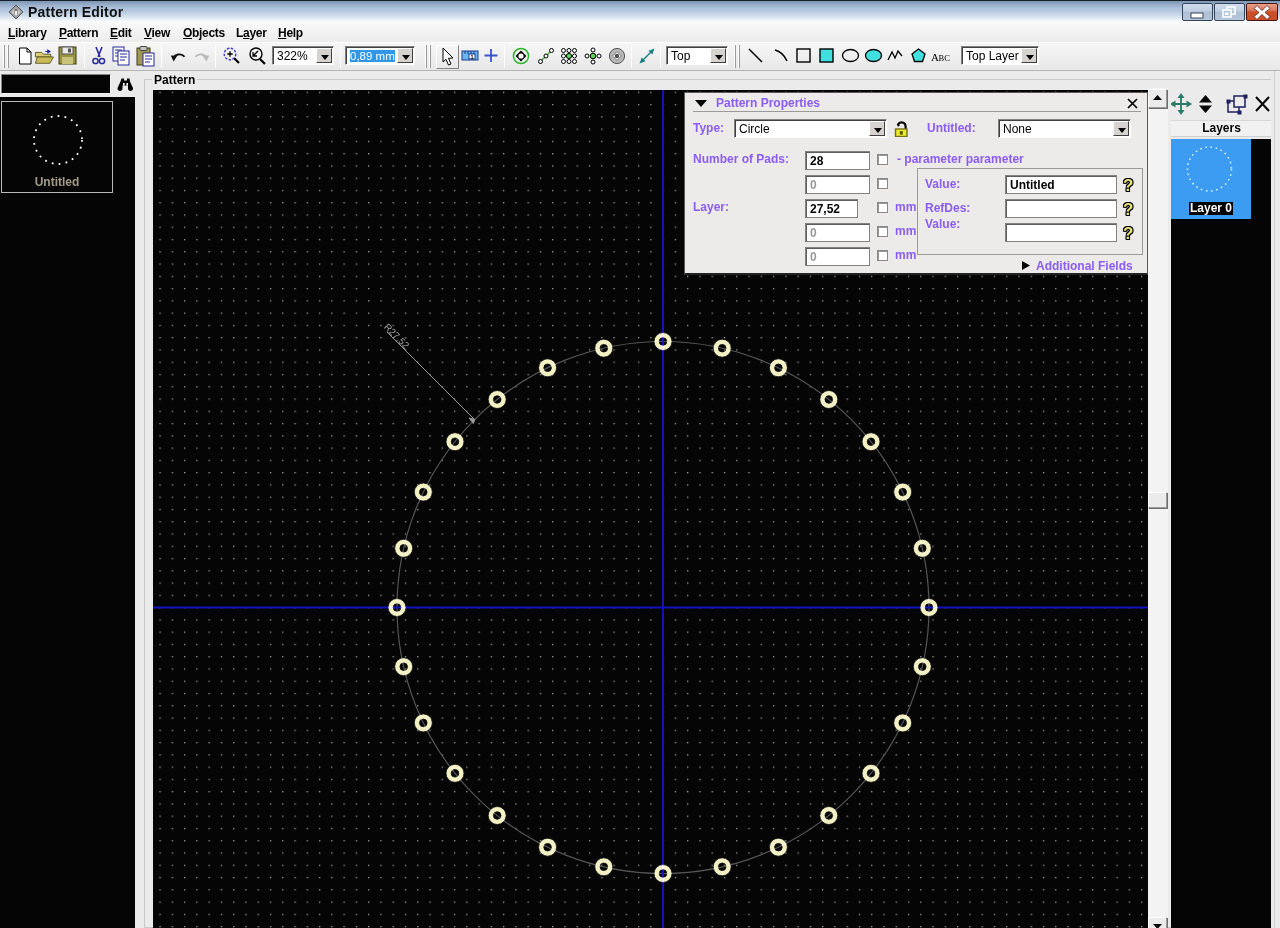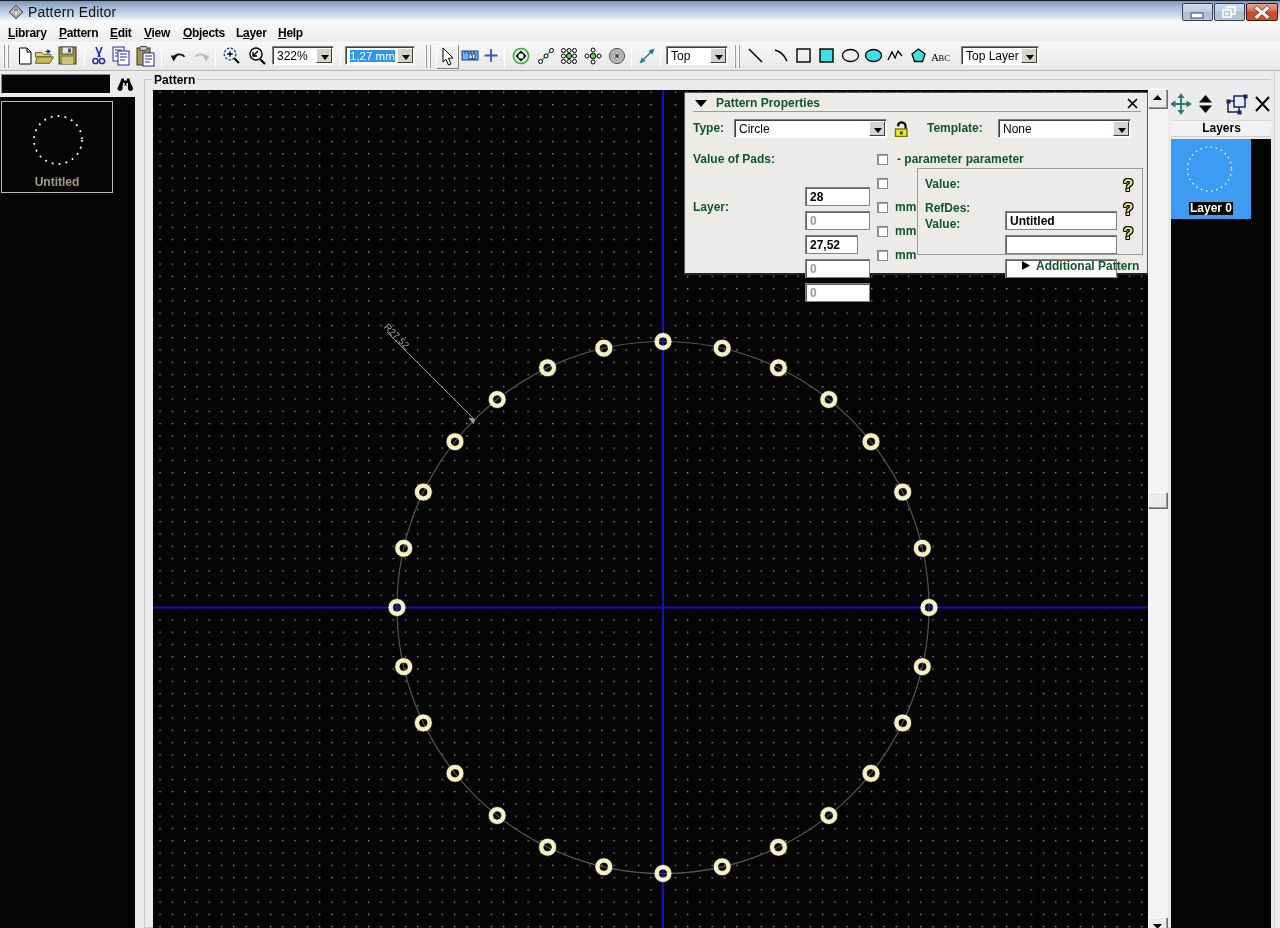--- a/index.html
+++ b/index.html
@@ -2,21 +2,21 @@
 <html><head><meta charset="utf-8">
 <style>
 html,body{margin:0;padding:0;width:1280px;height:928px;overflow:hidden;
  font-family:"Liberation Sans",sans-serif;background:#ebebeb;}
 *{box-sizing:border-box;}
 #win{position:absolute;left:0;top:0;width:1280px;height:928px;}
 
 #titlebar{position:absolute;left:0;top:0;width:1280px;height:22px;
  background:linear-gradient(to bottom,#7d94af 0%,#8fa6c2 12%,#a7bcd6 30%,#b9cbe2 50%,#cfdcea 70%,#e9f0f7 88%,#fdfeff 100%);
  border-top:1px solid #16202c;}
-#titlebar .ttext{position:absolute;left:28px;top:3px;font-size:14px;font-weight:normal;color:#111;letter-spacing:0.2px;}
+#titlebar .ttext{position:absolute;left:28px;top:3px;font-size:14px;font-weight:bold;color:#111;letter-spacing:0.2px;}
 #appicon{position:absolute;left:8px;top:3px;width:16px;height:16px;}
 .wbtn{position:absolute;top:2px;height:18px;overflow:hidden;border:1px solid #33435c;border-radius:2px;}
 #btnmin{left:1182px;width:31px;background:linear-gradient(to bottom,#cfdced 0%,#c0cfe2 45%,#aebfd4 50%,#b6c6da 100%);}
 #btnmax{left:1214px;width:31px;background:linear-gradient(to bottom,#cfdced 0%,#c0cfe2 45%,#aebfd4 50%,#b6c6da 100%);}
 #btncls{left:1246px;width:32px;background:linear-gradient(to bottom,#e8a28c 0%,#d9775a 40%,#cc4f28 50%,#c74f2a 100%);border-color:#4a1510;}
 
 #menubar{position:absolute;left:0;top:22px;width:1280px;height:21px;
  background:linear-gradient(to bottom,#f9f9f9,#ececec);border-bottom:1px solid #fdfdfd;}
 #menubar span{position:absolute;top:4px;font-size:12px;font-weight:bold;color:#000;letter-spacing:-0.3px;}
 #menubar u{text-decoration:underline;}
@@ -40,23 +40,23 @@
 #leftlist{position:absolute;left:0;top:26px;width:135px;height:831px;background:#050505;}
 #selitem{position:absolute;left:1px;top:4px;width:112px;height:92px;border:1px solid #b9b9b9;}
 #selitem .lbl{position:absolute;left:0;right:0;top:73px;text-align:center;font-size:12px;font-weight:bold;color:#a39a8a;}
 
 #grouplbl{position:absolute;left:152px;top:2px;font-size:12px;font-weight:bold;color:#000;background:#ebebeb;padding:0 2px;z-index:3;}
 #groupbox{position:absolute;left:144px;top:8px;width:1132px;height:849px;border:1px solid #c9c9c9;}
 #canvas{position:absolute;left:153px;top:19px;width:995px;height:838px;background:#050505;}
 
 #dlg{position:absolute;left:684px;top:21px;width:464px;height:183px;background:#ecebe9;
  border:1px solid #5a5a5a;border-bottom:2px solid #222;z-index:5;font-size:12px;font-weight:bold;}
-#dlg .lab{position:absolute;color:#14532d;}
+#dlg .lab{position:absolute;color:#8b5cf6;}
 .tbox{position:absolute;background:#fff;height:19px;
- border:1px solid #828282;box-shadow:inset 1px 1px 0 #5e5e5e;margin-top:36px;}
+ border:1px solid #828282;box-shadow:inset 1px 1px 0 #5e5e5e;}
 .tbox .tv{position:absolute;left:4px;top:2px;font-size:12px;font-weight:bold;color:#000;}
 .cbox{position:absolute;width:11px;height:11px;background:#fff;border:1px solid #888;
  box-shadow:inset 1px 1px 0 #999;}
 .qicon{position:absolute;width:14px;height:18px;font-size:17px;font-weight:bold;color:#e6e67a;
  text-shadow:-1px 0 #000,1px 0 #000,0 -1px #000,0 1px #000,-1px -1px #000,1px 1px #000,-1px 1px #000,1px -1px #000;}
 
 #vscroll{position:absolute;left:1148px;top:17px;width:20px;height:840px;background:#f3f3f3;}
 .sbtn{position:absolute;left:0px;width:19px;height:19px;background:#ebebeb;
  border:1px solid #fff;border-right-color:#9a9a9a;border-bottom-color:#9a9a9a;box-shadow:1px 1px 0 #6e6e6e;}
 #rpanel{position:absolute;left:1171px;top:0px;width:108px;height:857px;}
@@ -153,21 +153,21 @@
         <circle cx="9" cy="8" r="6" fill="none" stroke="#000" stroke-width="1.4"></circle>
         <path d="M13 13 L18 18" stroke="#000" stroke-width="2.2"></path>
         <path d="M11 5 L6 10 M6 6 v4 h4" stroke="#000" stroke-width="1.3" fill="none"></path>
       </svg>
     <div class="combo" style="left:272px;width:62px">
         <span class="ctext">322%</span>
         <span class="cbtn"></span>
       </div>
     <div class="tsep" style="left:340px"></div>
     <div class="combo" style="left:345px;width:70px">
-        <span class="ctext" style="background:#2f96e8;color:#fff;font-size:11.5px;top:3px">1,27 mm</span>
+        <span class="ctext" style="background:#2f96e8;color:#fff;font-size:11.5px;top:3px">0,89 mm</span>
         <span class="cbtn"></span>
       </div>
     <div class="grip" style="left:425px"></div>
       <div class="grip" style="left:429px"></div>
     <div style="position:absolute;left:436px;top:2px;width:23px;height:24px;border:1px solid #fff;border-right-color:#808080;border-bottom-color:#808080"></div>
     <svg class="ticon" style="left:441px;top:4px" width="14" height="19" viewBox="0 0 14 19">
         <path d="M2 1 L12 11 L7.5 11.3 L10 17 L7.5 18 L5 12.3 L2 15 Z" fill="#fff" stroke="#000"></path>
       </svg>
     <svg class="ticon" style="left:461px;top:5px" width="19" height="16" viewBox="0 0 19 16">
         <rect x="1" y="3" width="16" height="9" fill="#6ab6f2" stroke="#1c3b8c"></rect>
@@ -341,26 +341,26 @@
         <div class="lab" style="left:8px;top:28px">Type:</div>
         <div class="combo" style="left:49px;top:26px;width:153px;height:19px">
           <span class="ctext" style="top:2px">Circle</span>
           <span class="cbtn"></span>
         </div>
         <svg style="position:absolute;left:209px;top:27px" width="15" height="17" viewBox="0 0 15 17">
           <path d="M11.6 9.5 L11.6 6.6 A4.1 4.1 0 0 0 4.0 4.4 L4.9 6.2" fill="none" stroke="#000" stroke-width="2.1"></path>
           <rect x="1.5" y="9" width="11.5" height="7.5" fill="#e9e92e" stroke="#72720f" stroke-width="1.4"></rect>
           <rect x="5.8" y="11.2" width="3" height="3.4" fill="#55550a"></rect>
         </svg>
-        <div class="lab" style="left:242px;top:28px">Template:</div>
+        <div class="lab" style="left:242px;top:28px">Untitled:</div>
         <div class="combo" style="left:313px;top:26px;width:133px;height:19px">
           <span class="ctext" style="top:2px">None</span>
           <span class="cbtn"></span>
         </div>
-        <div class="lab" style="left:8px;top:59px">Value of Pads:</div>
+        <div class="lab" style="left:8px;top:59px">Number of Pads:</div>
         <div class="tbox" style="left:120px;top:58px;width:65px">
           <span class="tv" style="color:#000">28</span>
         </div>
         <div class="cbox" style="left:192px;top:61px"></div>
         <div class="lab" style="left:212px;top:59px">- parameter parameter</div>
         <div class="tbox" style="left:120px;top:82px;width:65px">
           <span class="tv" style="color:#9a9a9a">0</span>
         </div>
         <div class="cbox" style="left:192px;top:85px"></div>
         <div class="lab" style="left:8px;top:107px">Layer:</div>
@@ -387,21 +387,21 @@
         <div class="qicon" style="left:438px;top:83px">?</div>
         <div class="lab" style="left:240px;top:108px">RefDes:</div>
         <div class="tbox" style="left:320px;top:106px;width:112px"></div>
         <div class="qicon" style="left:438px;top:107px">?</div>
         <div class="lab" style="left:240px;top:124px">Value:</div>
         <div class="tbox" style="left:320px;top:130px;width:112px"></div>
         <div class="qicon" style="left:438px;top:131px">?</div>
         <svg style="position:absolute;left:337px;top:168px" width="8" height="9" viewBox="0 0 8 9">
           <polygon points="0,0 8,4.5 0,9" fill="#000"></polygon>
         </svg>
-        <div class="lab" style="left:351px;top:166px">Additional Pattern</div>
+        <div class="lab" style="left:351px;top:166px">Additional Fields</div>
       </div>
     <div id="vscroll">
       <div class="sbtn" style="top:1px"><svg width="17" height="17">
             <polygon points="8.5,5 13,10 4,10" fill="#000"></polygon>
           </svg></div>
       <div class="sbtn" style="top:829px"><svg width="17" height="17">
             <polygon points="8.5,11 13,6 4,6" fill="#000"></polygon>
           </svg></div>
       <div class="sbtn" style="top:404px;height:16px"></div>
     </div>

